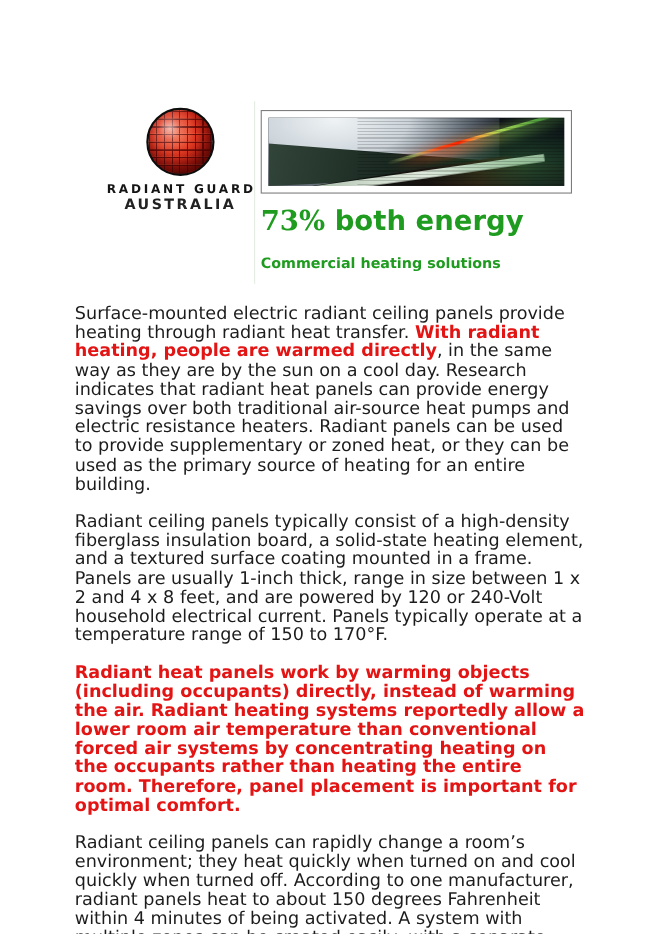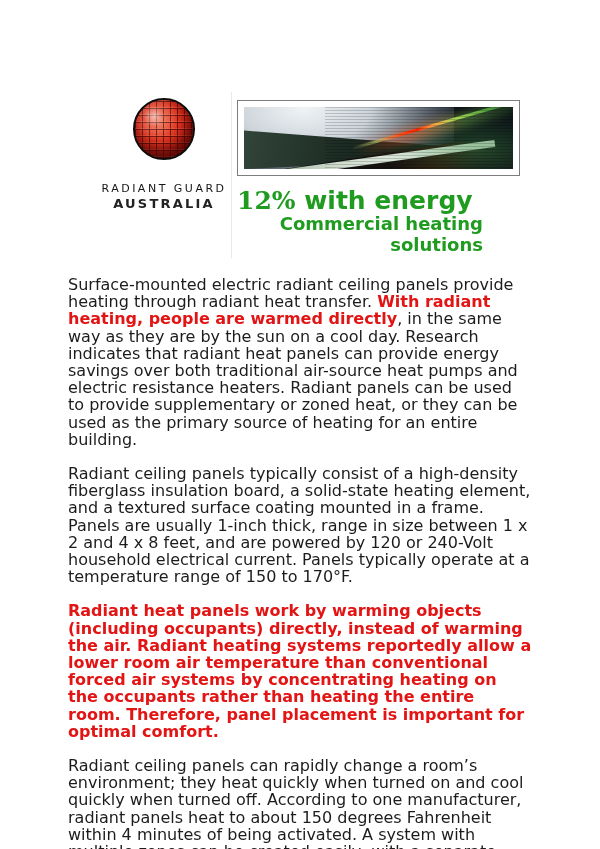--- a/index.html
+++ b/index.html
@@ -21,21 +21,21 @@
   .sphere{
     width:62px;height:62px;border-radius:50%;margin:0 auto;
     border:2px solid #0d0d0d;
     background:
       radial-gradient(circle at 33% 28%, rgba(255,255,255,.6) 0%, rgba(255,255,255,.15) 18%, rgba(255,255,255,0) 42%),
       repeating-linear-gradient(0deg, rgba(96,6,4,.85) 0px, rgba(96,6,4,.85) 1px, rgba(255,140,100,.25) 1.5px, rgba(0,0,0,0) 2px, rgba(0,0,0,0) 7px),
       repeating-linear-gradient(90deg, rgba(96,6,4,.85) 0px, rgba(96,6,4,.85) 1px, rgba(0,0,0,0) 1px, rgba(0,0,0,0) 7px),
       radial-gradient(circle at 42% 38%, #ef6a4a 0%, #e03a22 35%, #b81a10 62%, #7d0c06 84%, #520503 100%);
     box-shadow: inset -4px -9px 12px rgba(40,0,0,.55);
   }
-  .logo-name{margin-top:22px;font-size:11px;font-weight:normal;letter-spacing:2.5px;color:#151515;white-space:nowrap;}
+  .logo-name{margin-top:5px;font-size:11px;font-weight:bold;letter-spacing:2.5px;color:#151515;white-space:nowrap;}
   .logo-country{margin-top:1px;font-size:13px;font-weight:bold;letter-spacing:2.2px;color:#222;}
 
   
   .promo-col{position:absolute;left:237px;top:100px;width:283px;}
   .banner-frame{height:76px;border:1px solid #7d7d7d;background:#fff;padding:6px;}
   .b-img{position:relative;height:62px;overflow:hidden;background:#0a0e15;}
   .b-img>div{position:absolute;}
   .b-sky{left:-12%;top:-45%;width:90%;height:170%;
     background:radial-gradient(ellipse at 38% 28%, #eff3f5 0%, #ccd4da 32%, rgba(135,145,155,.75) 55%, rgba(60,70,82,.3) 75%, rgba(0,0,0,0) 92%);}
   .b-panelA{left:0;top:0;width:100%;height:100%;
@@ -54,21 +54,21 @@
     filter:blur(4px);}
   .b-beam{left:40%;top:64%;width:66%;height:3px;transform:rotate(-16deg);transform-origin:left center;border-radius:2px;
     background:linear-gradient(90deg, rgba(0,0,0,0) 0%, rgba(190,225,120,.6) 14%, #ff4d1a 28%, #ff2600 38%, #ffa040 47%, #a8d855 60%, #4f9f3d 80%, rgba(60,140,60,.25) 100%);
     filter:blur(.5px);}
   .b-scan{left:30%;top:0;width:70%;height:100%;opacity:.35;
     background:repeating-linear-gradient(180deg, rgba(0,0,0,.5) 0 1px, rgba(0,0,0,0) 1px 3px);}
 
   
   .headline{margin-top:12px;font-size:25px;line-height:25px;font-weight:bold;color:var(--green);}
   .headline .serif{font-family:"DejaVu Serif","Liberation Serif",serif;}
-  .subtitle{margin-top:0;text-align:right;padding-right:37px;font-size:18px;font-weight:bold;color:var(--green);}
+  .subtitle{margin-top:20px;padding-right:37px;font-size:13px;font-weight:bold;color:var(--green);}
   .website{margin-top:1px;text-align:right;padding-right:43px;font-size:13px;font-weight:bold;color:var(--green);}
 
   
   .article{position:absolute;left:68px;top:276px;width:464px;text-align:left;
     font-size:16px;line-height:17.2px;color:var(--body);}
   .article p{margin:0 0 17px 0;}
   .rb{color:var(--red);font-weight:bold;}
 </style>
 </head>
 <body>
@@ -88,21 +88,21 @@
       <div class="b-panelA"></div>
       <div class="b-panelB"></div>
       <div class="b-strip"></div>
       <div class="b-greenhaze"></div>
       <div class="b-beamglow"></div>
       <div class="b-beam"></div>
       <div class="b-scan"></div>
     </div>
   </div>
   <div class="headline">
-    <span class="serif">12%</span><span> with energy</span>
+    <span class="serif">73%</span><span> both energy</span>
   </div>
   <div class="subtitle">Commercial heating solutions</div>
 </div>
 
 <div class="article" id="article">
     <p><span>Surface-mounted electric radiant ceiling panels provide heating through radiant heat transfer. </span><span class="rb">With radiant heating, people are warmed directly</span><span>, in the same way as they are by the sun on a cool day. Research indicates that radiant heat panels can provide energy savings over both traditional air-source heat pumps and electric resistance heaters. Radiant panels can be used to provide supplementary or zoned heat, or they can be used as the primary source of heating for an entire building.</span></p>
     <p><span>Radiant ceiling panels typically consist of a high-density fiberglass insulation board, a solid-state heating element, and a textured surface coating mounted in a frame. Panels are usually 1-inch thick, range in size between 1 x 2 and 4 x 8 feet, and are powered by 120 or 240-Volt household electrical current. Panels typically operate at a temperature range of 150 to 170°F.</span></p>
     <p><span class="rb">Radiant heat panels work by warming objects (including occupants) directly, instead of warming the air. Radiant heating systems reportedly allow a lower room air temperature than conventional forced air systems by concentrating heating on the occupants rather than heating the entire room. Therefore, panel placement is important for optimal comfort.</span></p>
     <p><span>Radiant ceiling panels can rapidly change a room’s environment; they heat quickly when turned on and cool quickly when turned off. According to one manufacturer, radiant panels heat to about 150 degrees Fahrenheit within 4 minutes of being activated. A system with multiple zones can be created easily, with a separate thermostat in each room. This can provide significant energy savings by allowing only the occupied areas to be heated.</span></p>
   </div>

